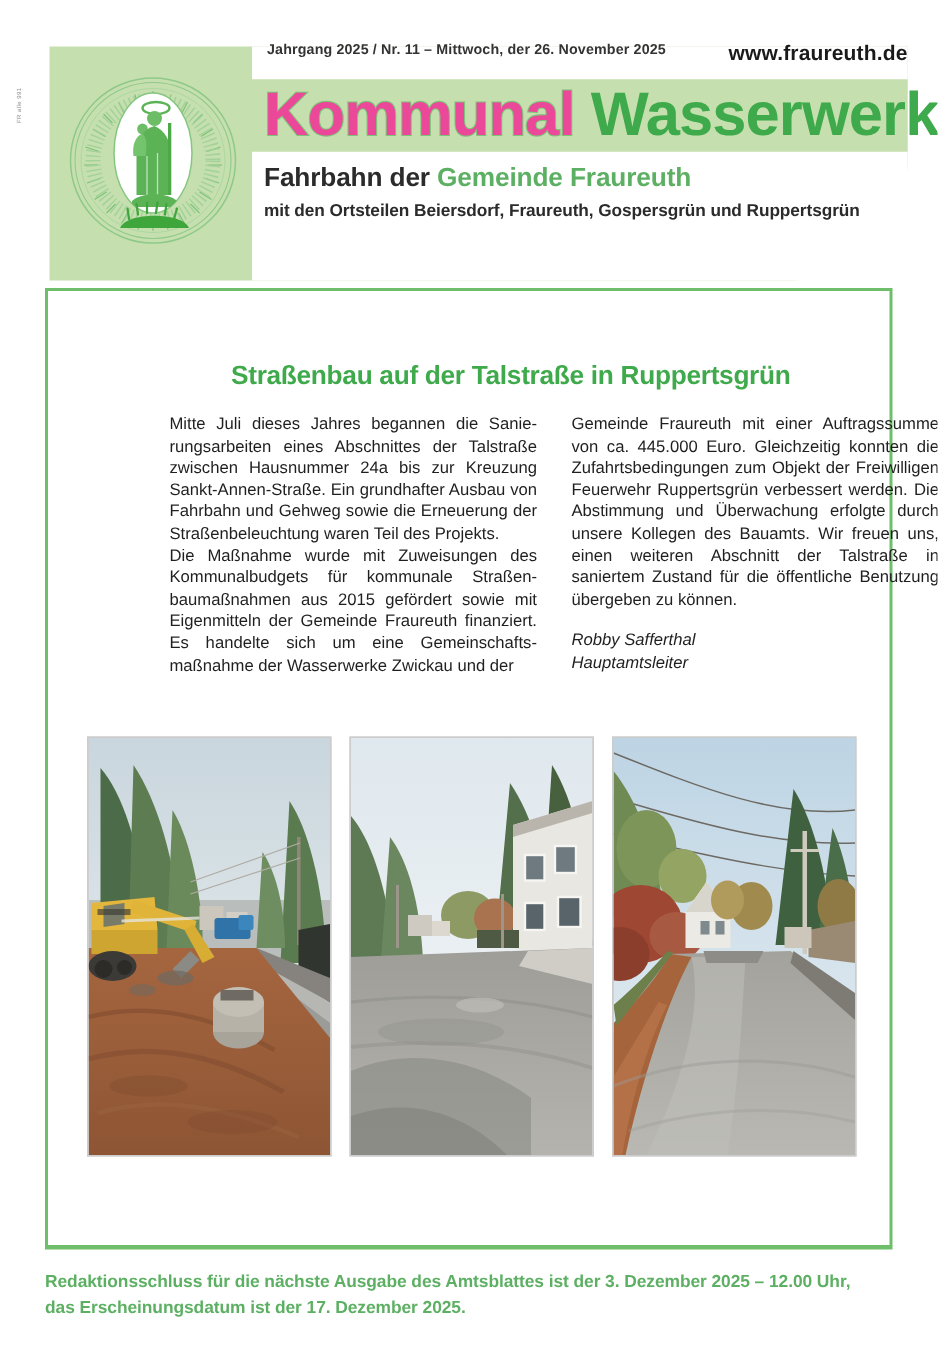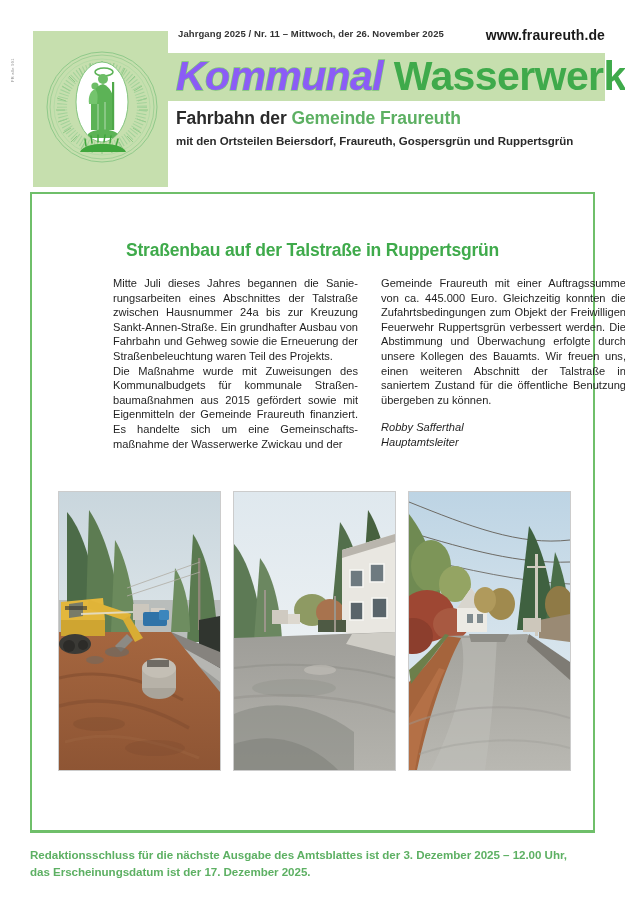--- a/index.html
+++ b/index.html
@@ -100,24 +100,23 @@
     top: 49px;
     width: 425px;
     height: 55px;
     font-size: 41px;
     font-weight: bold;
     letter-spacing: -0.6px;
     line-height: 55px;
     white-space: nowrap;
   }
   .wm-kommunal {
-    color: #8b5cf6;
+    color: #ec4899;
     -webkit-text-stroke: 1.4px #7ec37a;
     paint-order: stroke fill;
-    font-style: italic;
   }
   .wm-nachrichten {
     color: #3faa4b;
   }
 
   .subtitle1 {
     position: absolute;
     left: 176px;
     top: 108px;
     font-size: 17.5px;
@@ -163,20 +162,21 @@
   .article-title {
     position: absolute;
     left: 0;
     top: 46px;
     width: 100%;
     text-align: center;
     font-size: 17.5px;
     font-weight: bold;
     color: #3faa4b;
     letter-spacing: -0.2px;
+    padding-left: 28px;
   }
 
   .columns {
     position: absolute;
     left: 33px;
     top: 82px;
     width: 513px;
     display: flex;
     gap: 23px;
     margin-left: 48px;

